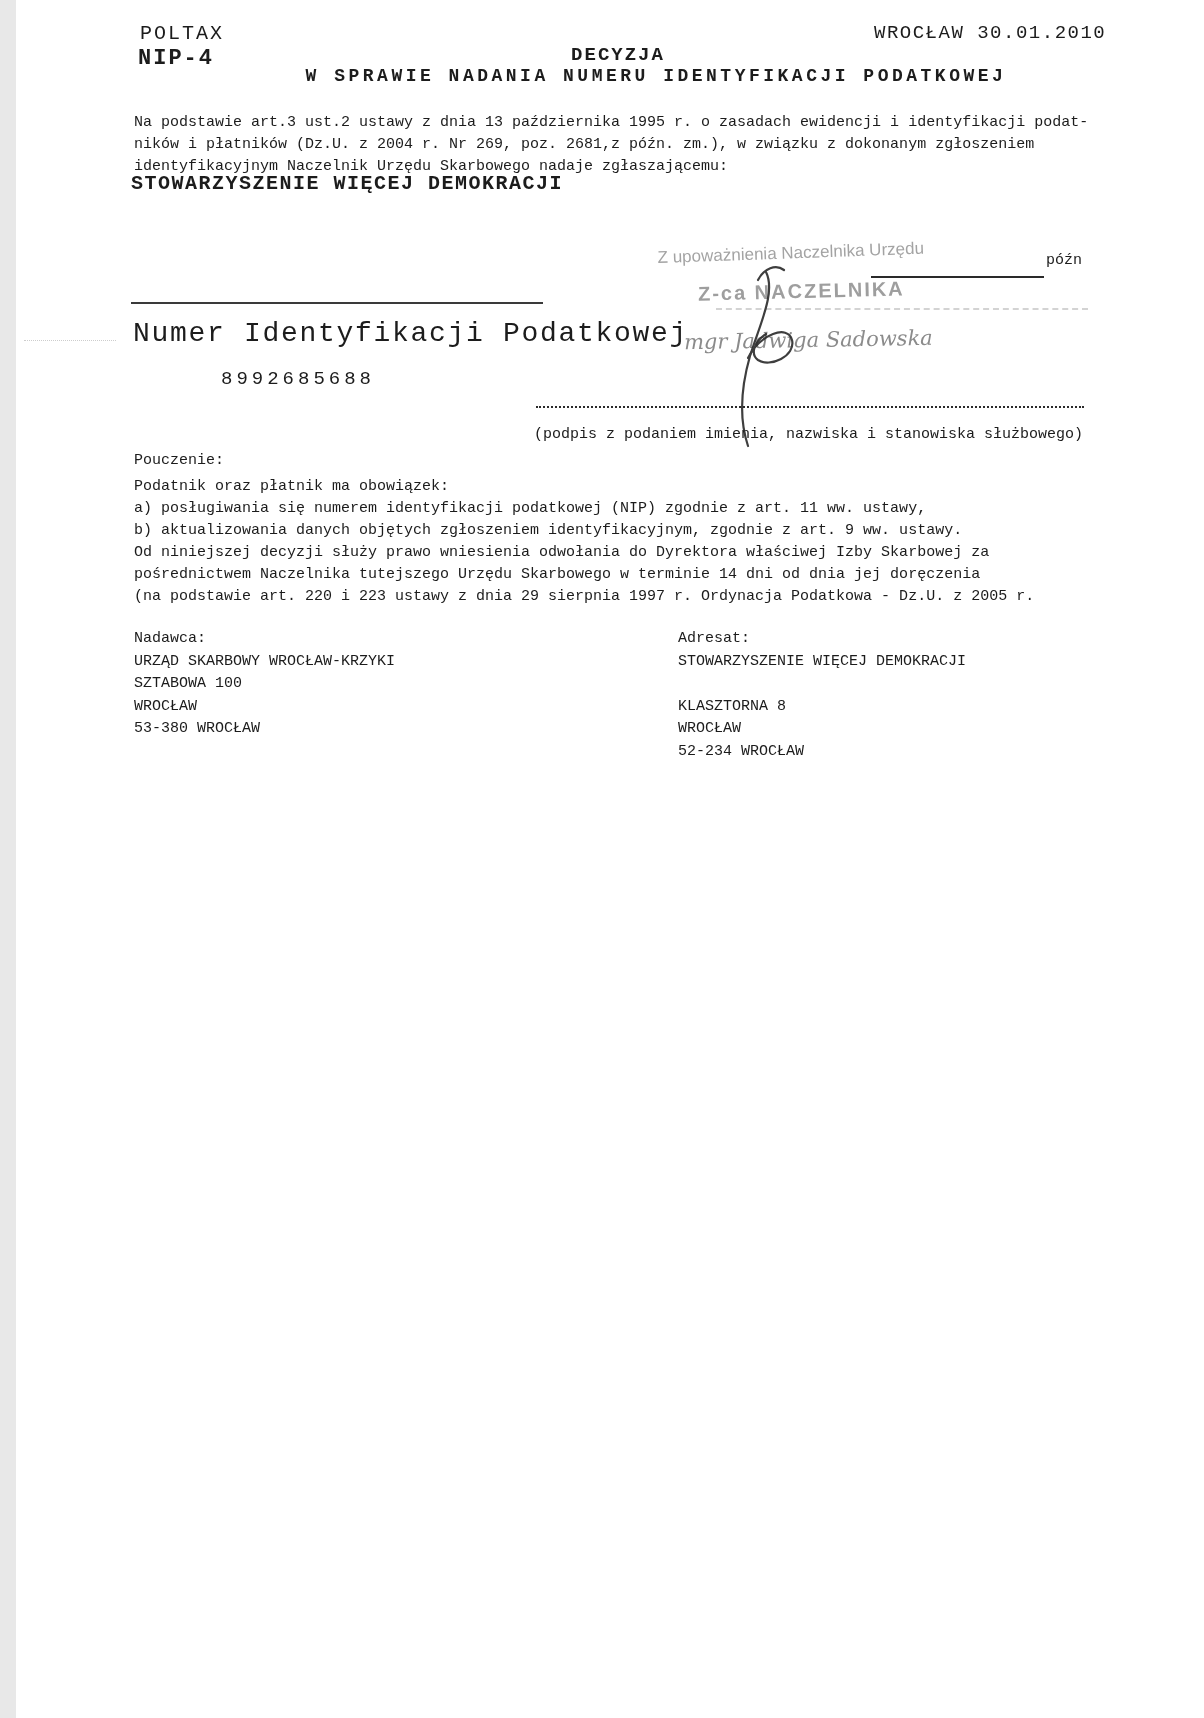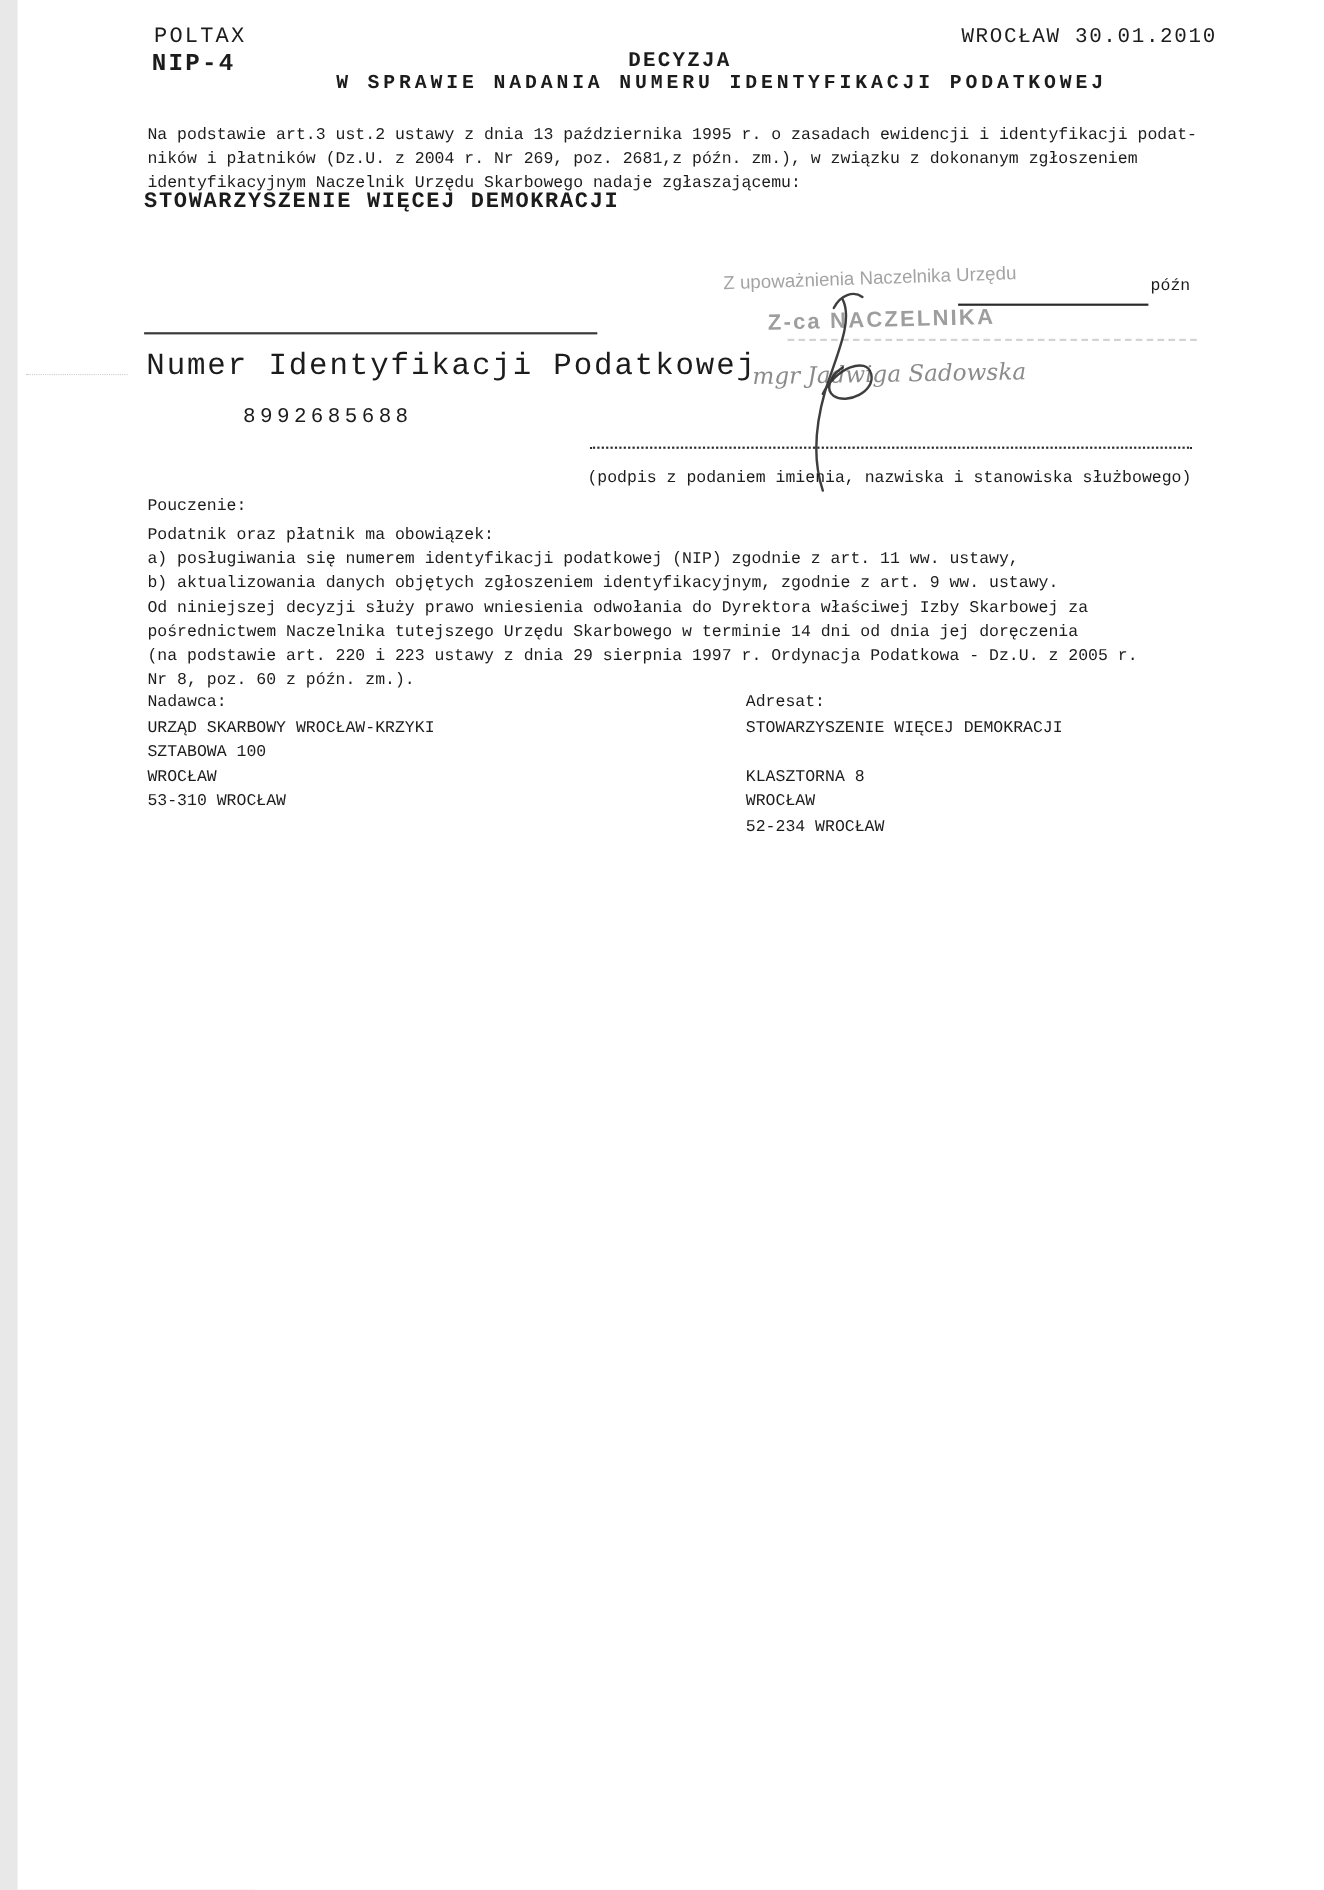--- a/index.html
+++ b/index.html
@@ -95,29 +95,28 @@
   <div class="abs sig-caption">(podpis z podaniem imienia, nazwiska i stanowiska służbowego)</div>
 
   <div class="abs pouczenie-heading">Pouczenie:</div>
   <div class="abs pouczenie">
     <div>Podatnik oraz płatnik ma obowiązek:</div>
     <div>a) posługiwania się numerem identyfikacji podatkowej (NIP) zgodnie z art. 11 ww. ustawy,</div>
     <div>b) aktualizowania danych objętych zgłoszeniem identyfikacyjnym, zgodnie z art. 9 ww. ustawy.</div>
     <div>Od niniejszej decyzji służy prawo wniesienia odwołania do Dyrektora właściwej Izby Skarbowej za</div>
     <div>pośrednictwem Naczelnika tutejszego Urzędu Skarbowego w terminie 14 dni od dnia jej doręczenia</div>
     <div>(na podstawie art. 220 i 223 ustawy z dnia 29 sierpnia 1997 r. Ordynacja Podatkowa - Dz.U. z 2005 r.</div>
-    <div>Nr 8, poz. 60 z późn. zm.).</div>
   </div>
 
   <div class="abs sender">
     <div class="addr-line">Nadawca:</div>
     <div class="addr-line">URZĄD SKARBOWY WROCŁAW-KRZYKI</div>
     <div class="addr-line">SZTABOWA 100</div>
     <div class="addr-line">WROCŁAW</div>
-    <div class="addr-line">53-310 WROCŁAW</div>
+    <div class="addr-line">53-380 WROCŁAW</div>
   </div>
 
   <div class="abs recipient">
     <div class="addr-line">Adresat:</div>
     <div class="addr-line">STOWARZYSZENIE WIĘCEJ DEMOKRACJI</div>
     <div class="addr-line"></div>
     <div class="addr-line">KLASZTORNA 8</div>
     <div class="addr-line">WROCŁAW</div>
     <div class="addr-line">52-234 WROCŁAW</div>
   </div>

